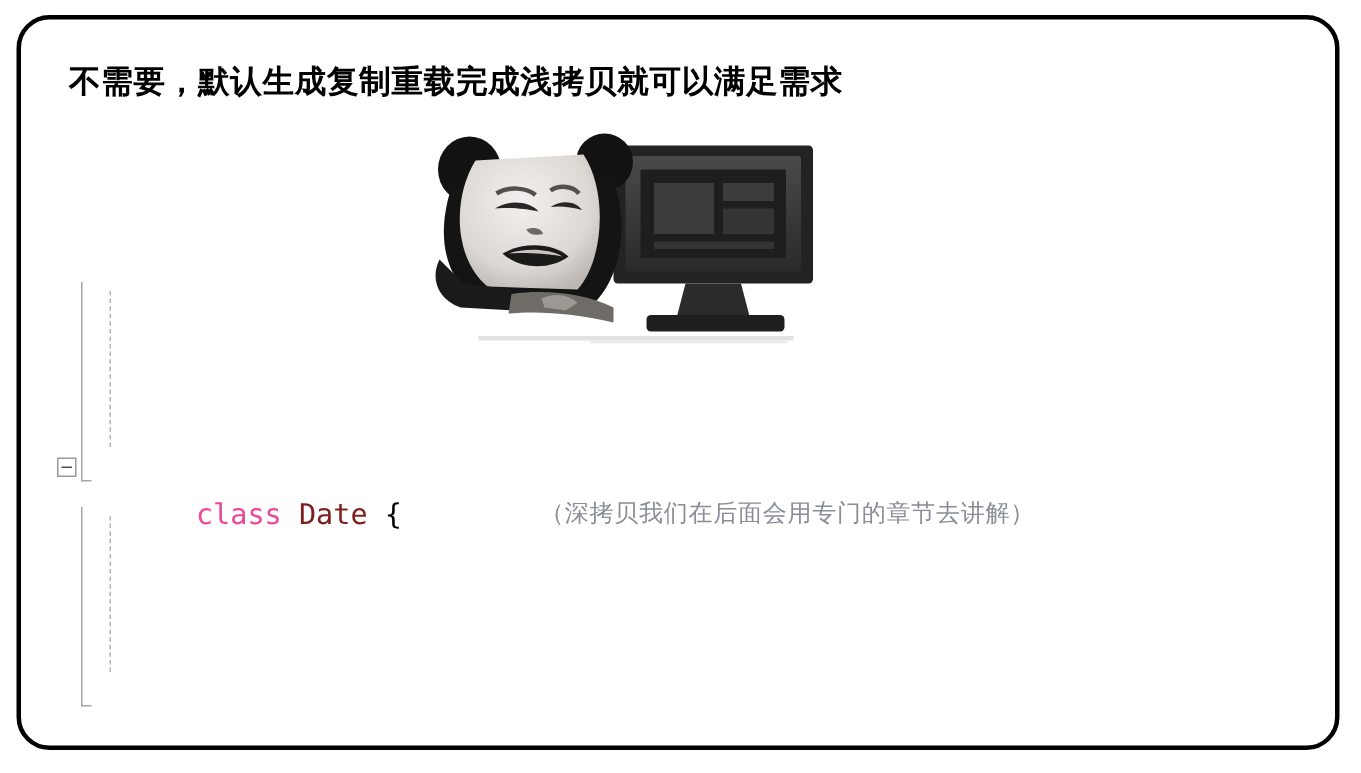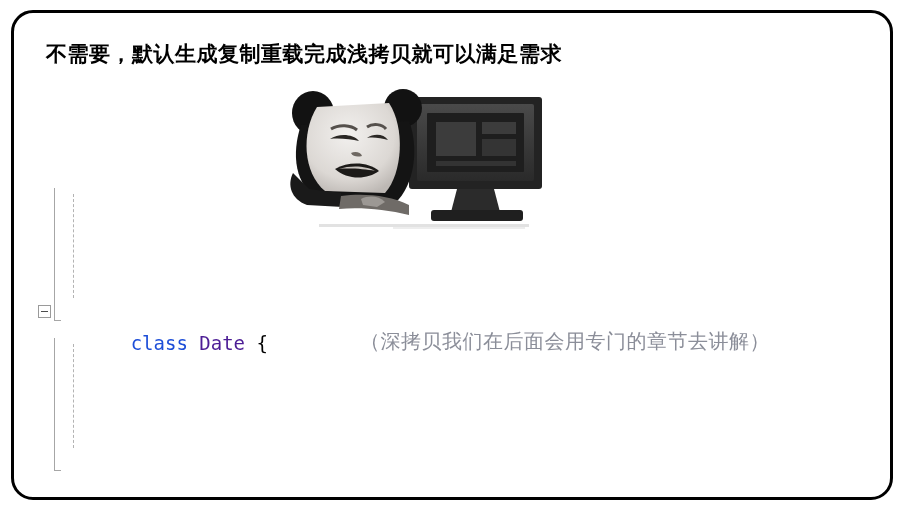--- a/index.html
+++ b/index.html
@@ -47,22 +47,22 @@
     letter-spacing: 0.5px;
   }
   #line-1 { left: 46px; top: 40px; }
   #line-2 { left: 46px; top: 281px; }
 
   
   .note {
     position: absolute;
     left: 360px;
     top: 330px;
-    font-family: Liberation Mono, monospace;
-    font-size: 20px;
+    font-family: Liberation Sans, sans-serif;
+    font-size: 16px;
     line-height: 26px;
     color: #8b8e99;
     white-space: nowrap;
     letter-spacing: 0.5px;
   }
 
   
   .code-block {
     position: absolute;
     font-family: "DejaVu Sans Mono", "Liberation Mono", monospace;
@@ -128,22 +128,22 @@
     position: absolute;
     left: 35px;
     top: 110px;
     width: 0;
     height: 104px;
     border-left: 1px dashed #b3b3b3;
   }
   .indent-guide.stack { top: 344px; height: 104px; }
 
   
-  .kw   { color: #1d4ed8; }
-  .type { color: #4c1d95; }
+  .kw   { color: #ec4899; }
+  .type { color: #7f1d1d; }
   .pln  { color: #000000; }
 
   
   .meme {
     position: absolute;
     left: 285px;
     top: 81px;
     width: 283px;
     height: 155px;
     overflow: hidden;

